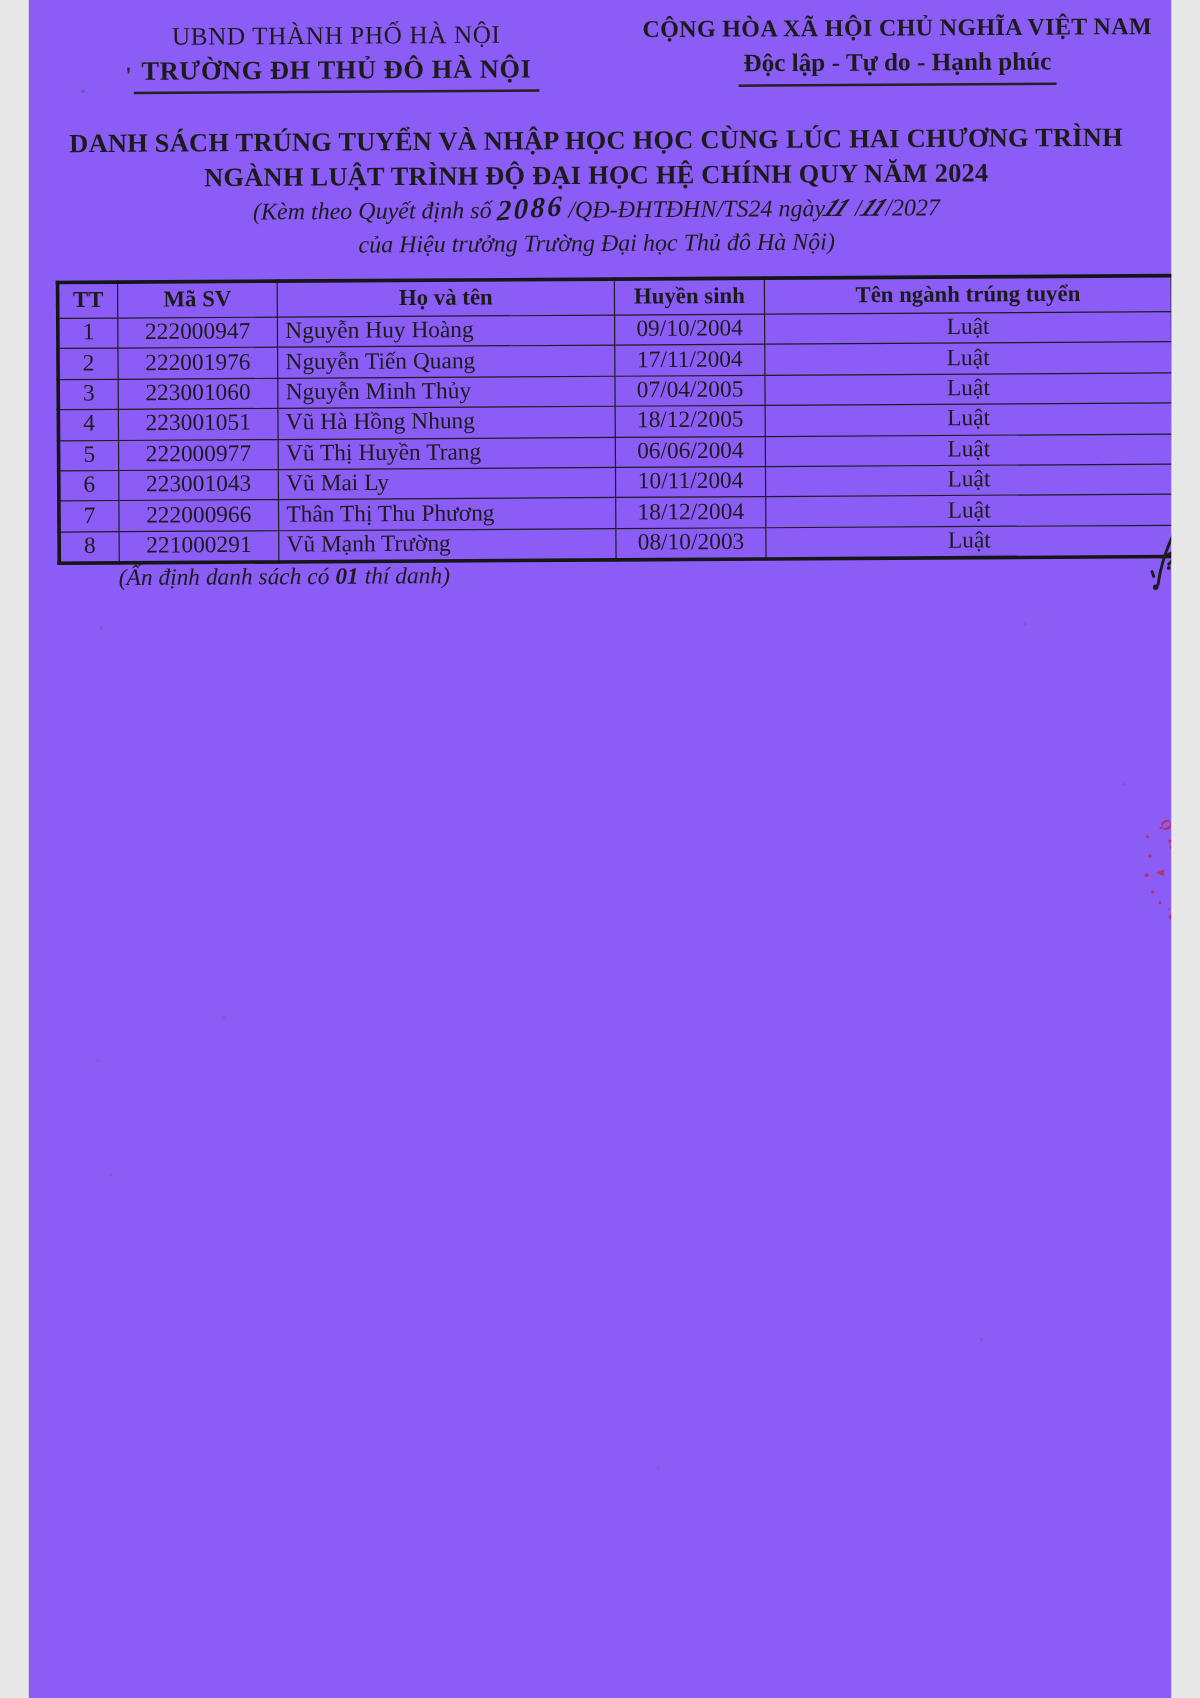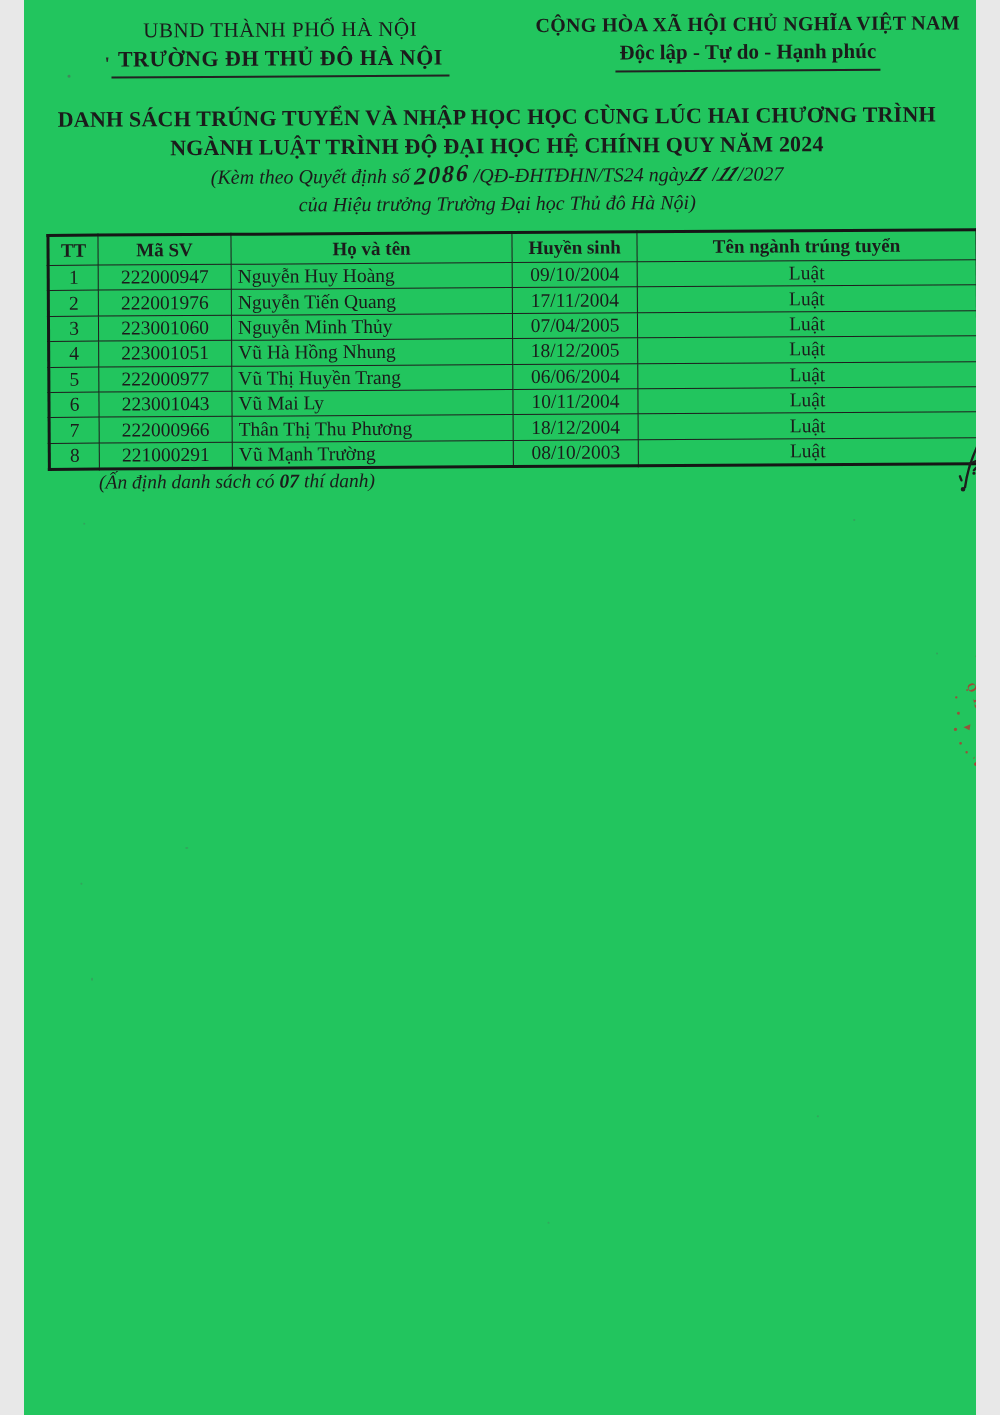--- a/index.html
+++ b/index.html
@@ -1,18 +1,18 @@
 <!DOCTYPE html>
 <html><head>
 <meta charset="utf-8">
 <style>
   html,body{margin:0;padding:0;background:#e8e8e8;}
   .page{
     position:relative;width:952px;height:1415px;margin:0 auto;
-    background:#22c55e;overflow:hidden;
+    background:#8b5cf6;overflow:hidden;
     font-family:"Liberation Serif","DejaVu Serif",serif;
     color:#1b1b1b;
   }
   .scan{position:absolute;inset:0;transform:rotate(-0.35deg);transform-origin:500px 650px;}
 
   
   .hdr-left{position:absolute;top:16px;left:40px;width:440px;text-align:center;}
   .hdr-left .l1{font-size:21px;letter-spacing:.5px;}
   .hdr-left .l2{margin-top:3px;}
   .hdr-left .l2 span.unit{
@@ -161,21 +161,21 @@
               <td class="c0">8</td>
               <td class="c1">221000291</td>
               <td class="c2">Vũ Mạnh Trường</td>
               <td class="c3">08/10/2003</td>
               <td class="c4">Luật</td>
             </tr>
           </tbody>
       </table>
     </div>
 
-    <div class="footer-note"><span>(Ấn định danh sách có</span><span class="cnt">07</span><span>thí danh)</span>
+    <div class="footer-note"><span>(Ấn định danh sách có</span><span class="cnt">01</span><span>thí danh)</span>
     </div>
 
     <svg class="sig" width="68" height="64" viewBox="0 0 68 64">
       <g fill="none" stroke="#1d1d1d" stroke-width="2.4" stroke-linecap="round">
         <path d="M14,58 C16,44 21,28 28,14"></path>
         <path d="M28,14 C32,6 40,5 40,12 C40,21 31,33 23,41"></path>
         <path d="M18,35 C34,27 51,24 64,27"></path>
         <path d="M9,47 l1.5,4"></path>
       </g>
       <circle cx="12" cy="60" r="2.3" fill="#1d1d1d"></circle>

